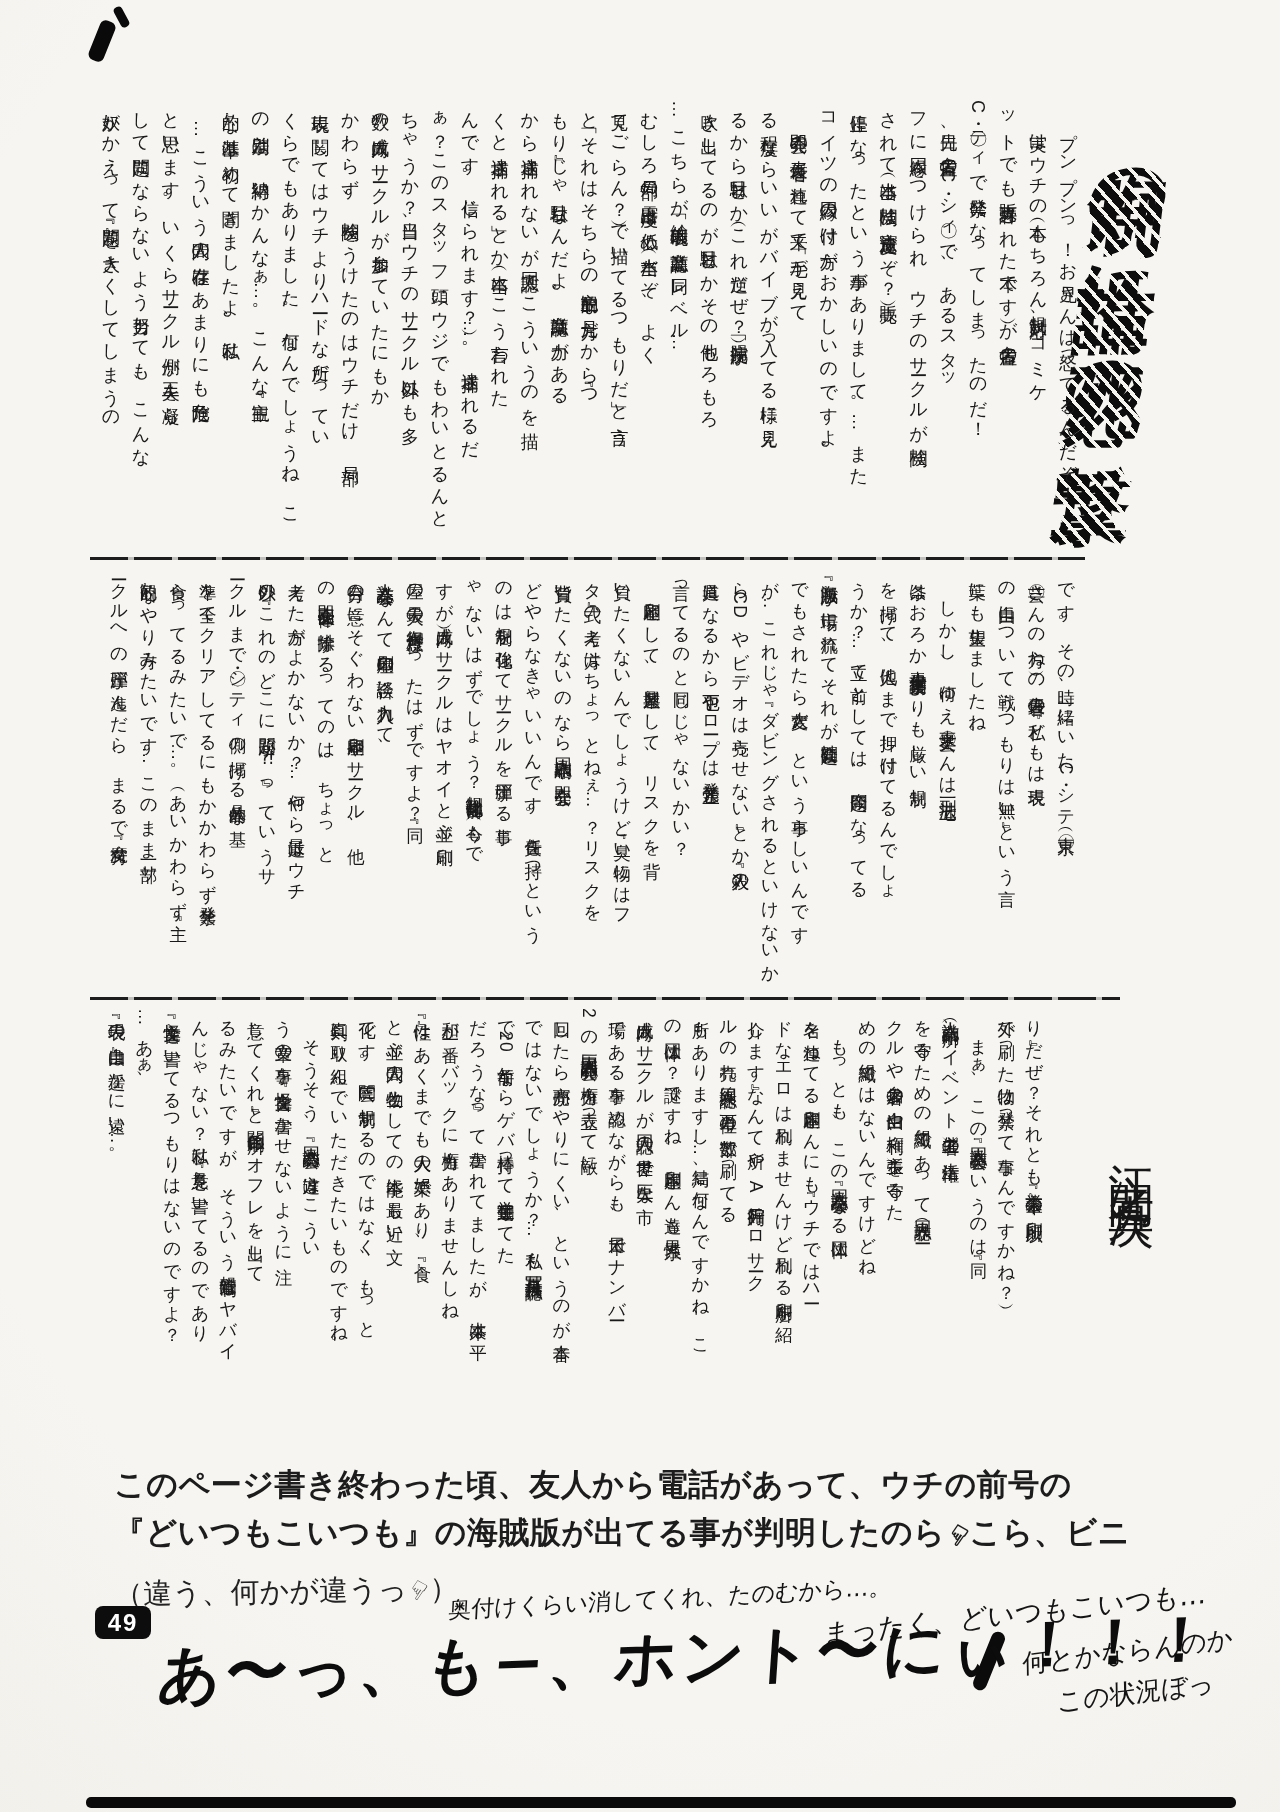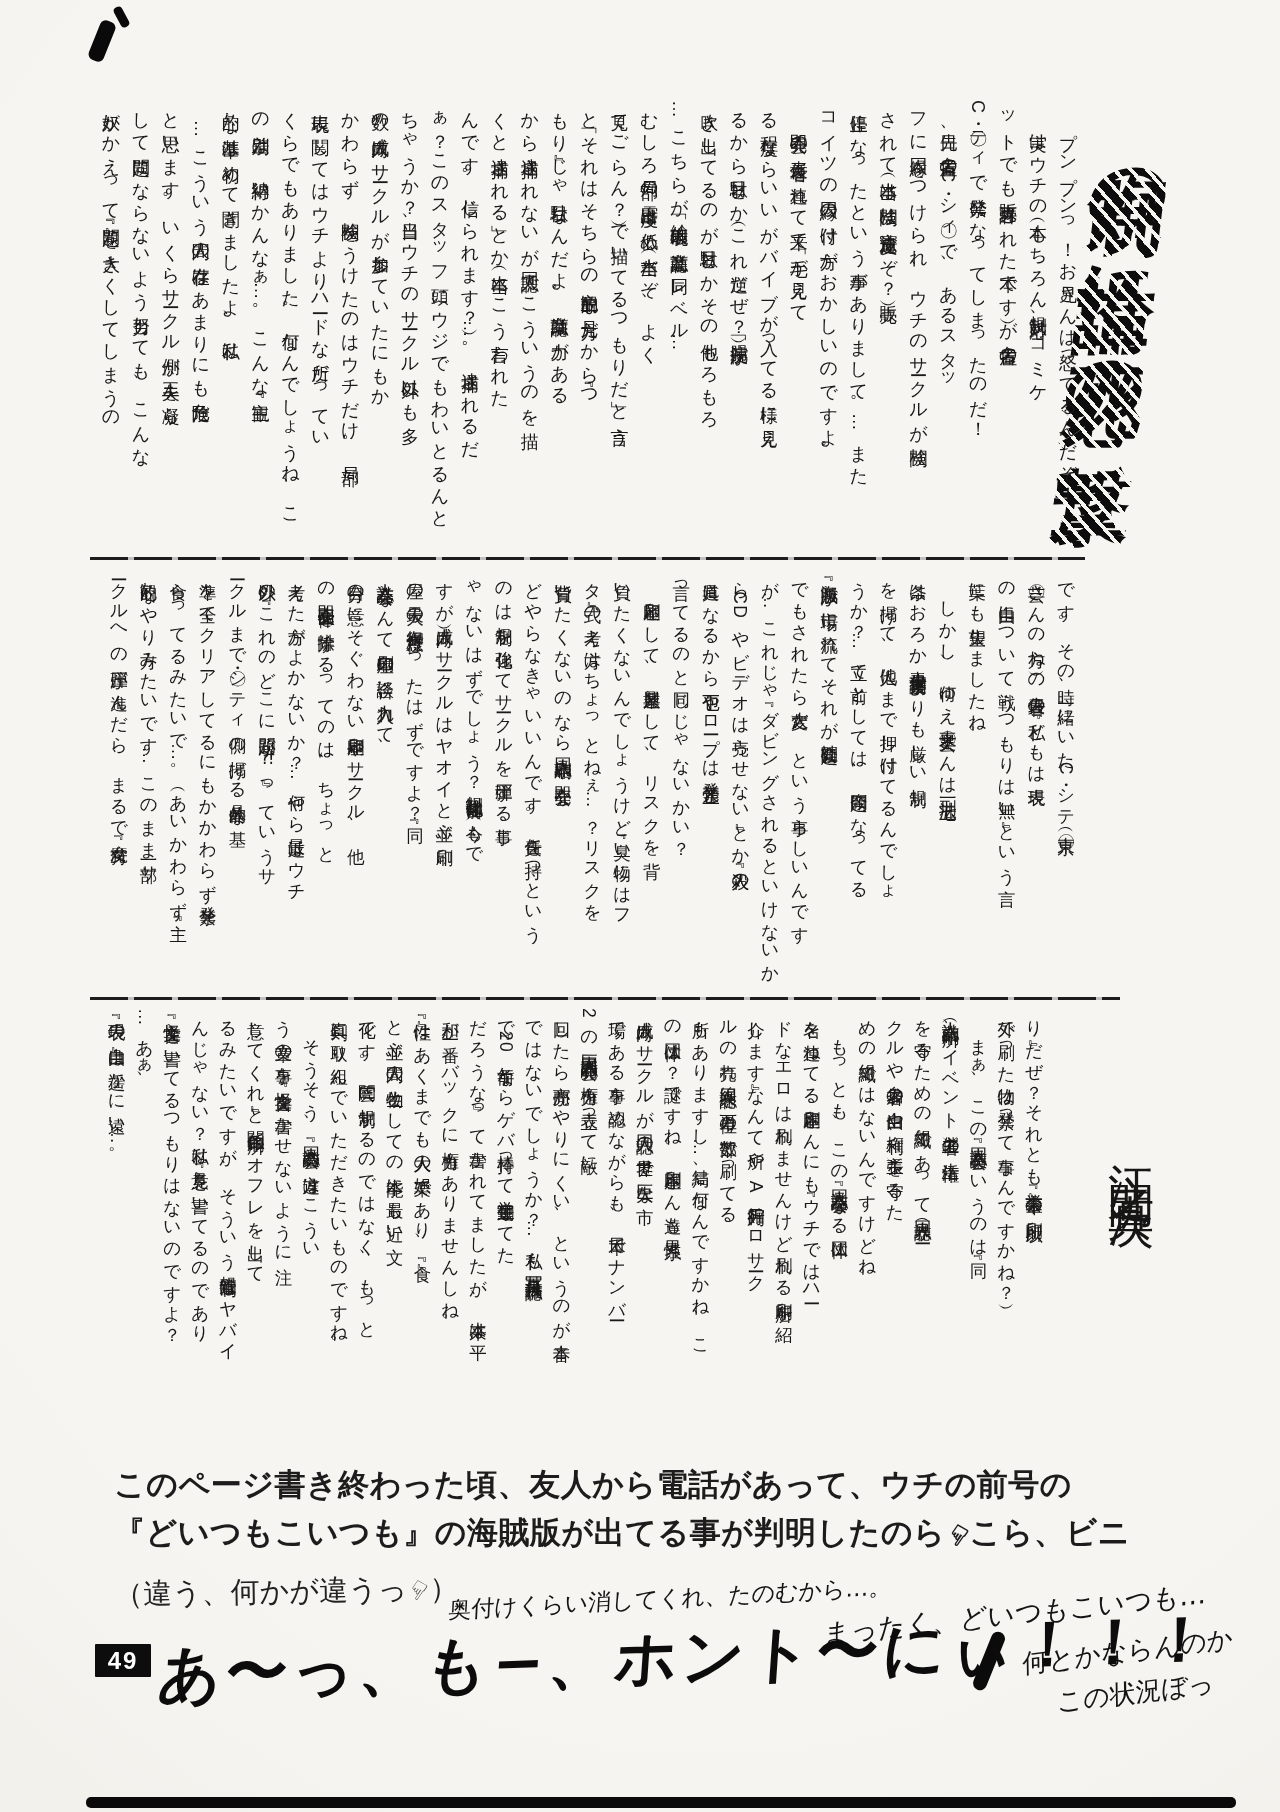--- a/index.html
+++ b/index.html
@@ -73,23 +73,23 @@
     left:158px;top:1615px;font-size:62px;font-weight:700;
     transform:rotate(-2deg) skewX(-6deg);letter-spacing:4px;color:#0c0c0c;
   }
   #note-nantoka{left:1022px;top:1630px;font-size:26px;transform:rotate(-7deg) skewX(-6deg);line-height:42px;}
   #pen-slash{
     position:absolute;left:982px;top:1630px;width:14px;height:62px;background:#0b0b0b;
     border-radius:7px;transform:rotate(22deg);
   }
   
   #page-badge{
-    position:absolute;left:95px;top:1644px;width:56px;height:33px;background:#0d0d0d;
+    position:absolute;left:95px;top:1606px;width:56px;height:33px;background:#0d0d0d;
     color:#fff;font-size:24px;font-weight:bold;text-align:center;line-height:33px;
-    border-radius:1px;letter-spacing:2px;
+    border-radius:8px;letter-spacing:2px;
   }
   
   .artifact{position:absolute;background:#0a0a0a;}
   #art-bottom{left:86px;top:1797px;width:1150px;height:11px;border-radius:5px;}
   #art-tl1{left:94px;top:20px;width:16px;height:42px;border-radius:6px;transform:rotate(22deg);}
   #art-tl2{left:117px;top:6px;width:9px;height:22px;border-radius:4px;transform:rotate(-28deg);}
 </style>
 </head>
 <body>
 

